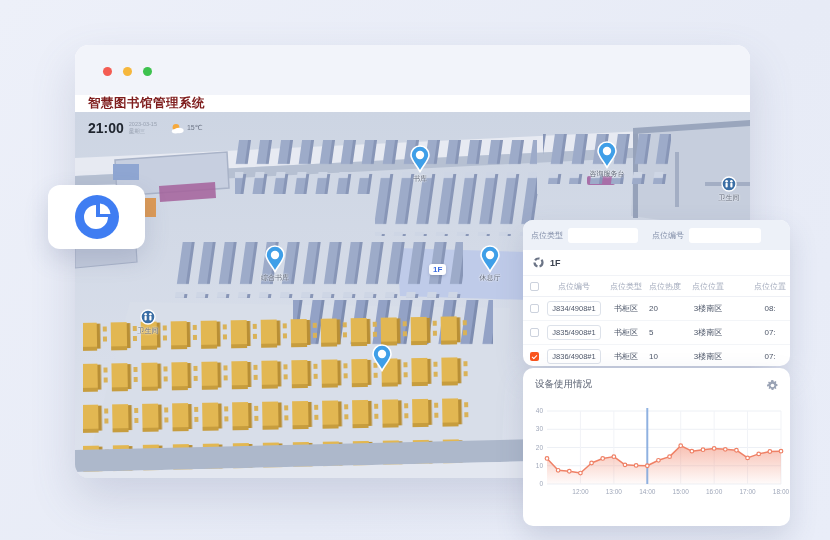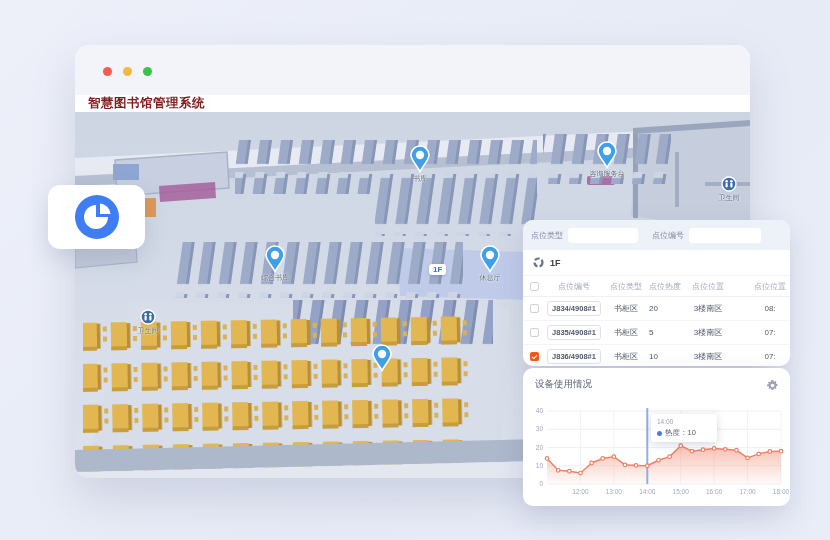--- a/index.html
+++ b/index.html
@@ -45,23 +45,23 @@
   .trow.head{height:20px;border-bottom:1px solid #eef0f5;color:#a0a8ba;}
   .c-cb{width:22px;display:flex;justify-content:center;flex:none;}
   .c-code{width:58px;text-align:center;flex:none;}
   .c-type{width:46px;text-align:center;flex:none;}
   .c-heat{width:34px;text-align:left;flex:none;}
   .c-loc{width:50px;text-align:center;flex:none;}
   .c-peak{width:74px;text-align:center;flex:none;white-space:nowrap;}
   .cb{width:9px;height:9px;border:1px solid #ccd2dd;border-radius:2px;background:#fff;box-sizing:border-box;position:relative;}
   .cb.on{border:none;background:#fa541c;}
   .cb.on:after{content:"";position:absolute;left:2px;top:2.5px;width:4px;height:2px;border-left:1.2px solid #fff;border-bottom:1.2px solid #fff;transform:rotate(-45deg);}
-  .codebox{display:inline-block;border:1px solid #dde2ea;border-radius:3px;padding:2px 4px;font-size:7.5px;min-width:40px;min-height:8px;font-weight:bold;}
-  
-  #chartpanel{position:absolute;left:523px;top:368px;width:267px;height:138px;background:#fff;border-radius:10px;
+  .codebox{display:inline-block;border:1px solid #dde2ea;border-radius:3px;padding:2px 4px;font-size:7.5px;min-width:40px;min-height:8px;}
+  
+  #chartpanel{position:absolute;left:523px;top:368px;width:267px;height:158px;background:#fff;border-radius:10px;
               box-shadow:0 12px 28px rgba(80,90,130,.18);z-index:6;overflow:hidden;}
   #charttitle{position:absolute;left:12px;top:10px;font-size:9.5px;color:#5b6373;}
   #gear{position:absolute;right:12px;top:9px;}
   #tooltip{position:absolute;left:128px;top:46px;width:54px;background:#fff;border-radius:3px;
            box-shadow:0 2px 8px rgba(80,90,130,.25);padding:4px 6px;z-index:7;}
   #tooltip .tt-time{font-size:6.5px;color:#9aa3b5;}
   #tooltip .tt-row{display:flex;align-items:center;margin-top:3px;}
   #tooltip .tt-dot{width:5px;height:5px;border-radius:50%;background:#4b7be5;margin-right:3px;flex:none;}
   #tooltip .tt-val{font-size:7.5px;color:#4f586a;white-space:nowrap;}
 </style>
@@ -197,20 +197,35 @@
             <rect x="4.5" y="6.8" width="2.2" height="4.6" rx="1" fill="#fff"></rect>
           <circle cx="10.4" cy="5.2" r="1.3" fill="#fff"></circle>
             <rect x="9.3" y="6.8" width="2.2" height="4.6" rx="1" fill="#fff"></rect>
         </svg>
       </div>
       <div class="pinlabel" style="left:73px;top:214px">卫生间</div>
 
       <div id="floorbadge">1F</div>
     </div>
 
+    <div id="clockrow">
+      <span id="clock-time">21:00</span>
+      <span class="datecol">
+        <span>2023-03-15</span>
+        <span>星期三</span>
+      </span>
+      <span id="weather">
+        <svg width="13" height="11" viewBox="0 0 13 11">
+          <circle cx="5" cy="4.5" r="3.4" fill="#f6a93c"></circle>
+          <ellipse cx="8" cy="7.5" rx="4.6" ry="2.8" fill="#fff"></ellipse>
+          <ellipse cx="4.5" cy="8.3" rx="3.6" ry="2.2" fill="#fff"></ellipse>
+        </svg>
+        <span id="temp">15℃</span>
+      </span>
+    </div>
   </div>
 
   <div id="piecard">
     <svg width="46" height="46" viewBox="0 0 46 46">
       <circle cx="23" cy="23" r="22" fill="#3f7df2"></circle>
       <path d="M22 11 a12 12 0 1 0 12 12 L22 23 Z" fill="#fff"></path>
       <path d="M26 9.5 a11.5 11.5 0 0 1 10.5 10.5 L26 20 Z" fill="#fff"></path>
     </svg>
   </div>
 
@@ -331,24 +346,15 @@
           <circle cx="180" cy="81.69" r="1.8" fill="#fff" stroke="#ef8166" stroke-width="1.2"></circle>
           <circle cx="191.14285714285714" cy="80.4125" r="1.8" fill="#fff" stroke="#ef8166" stroke-width="1.2"></circle>
           <circle cx="202.28571428571428" cy="81.325" r="1.8" fill="#fff" stroke="#ef8166" stroke-width="1.2"></circle>
           <circle cx="213.42857142857142" cy="82.2375" r="1.8" fill="#fff" stroke="#ef8166" stroke-width="1.2"></circle>
           <circle cx="224.57142857142858" cy="89.9025" r="1.8" fill="#fff" stroke="#ef8166" stroke-width="1.2"></circle>
           <circle cx="235.71428571428572" cy="85.8875" r="1.8" fill="#fff" stroke="#ef8166" stroke-width="1.2"></circle>
           <circle cx="246.85714285714286" cy="83.515" r="1.8" fill="#fff" stroke="#ef8166" stroke-width="1.2"></circle>
           <circle cx="258" cy="83.15" r="1.8" fill="#fff" stroke="#ef8166" stroke-width="1.2"></circle>
         </g>
     </svg>
-    <div id="tooltip">
-      <div class="tt-time">14:00</div>
-      <div class="tt-row">
-        <span class="tt-dot"></span>
-        <span class="tt-val">
-          <span>热度：</span><span>10</span>
-        </span>
-      </div>
-    </div>
   </div>
 
 </div>
 
 </body></html>

